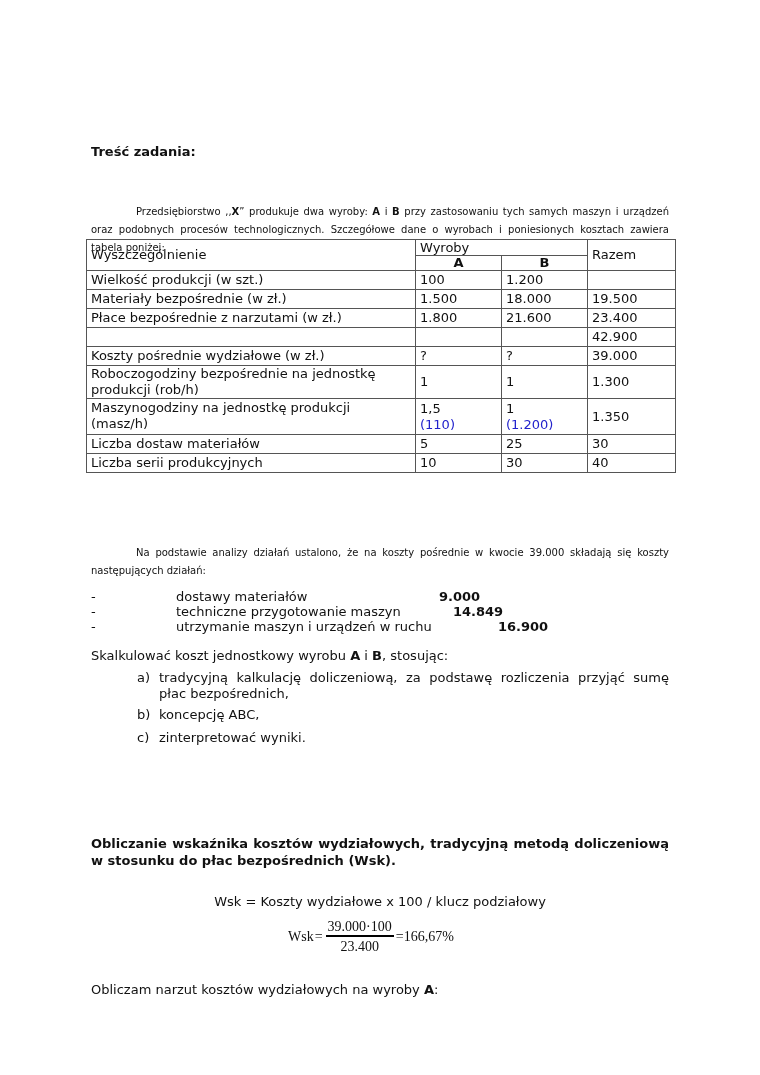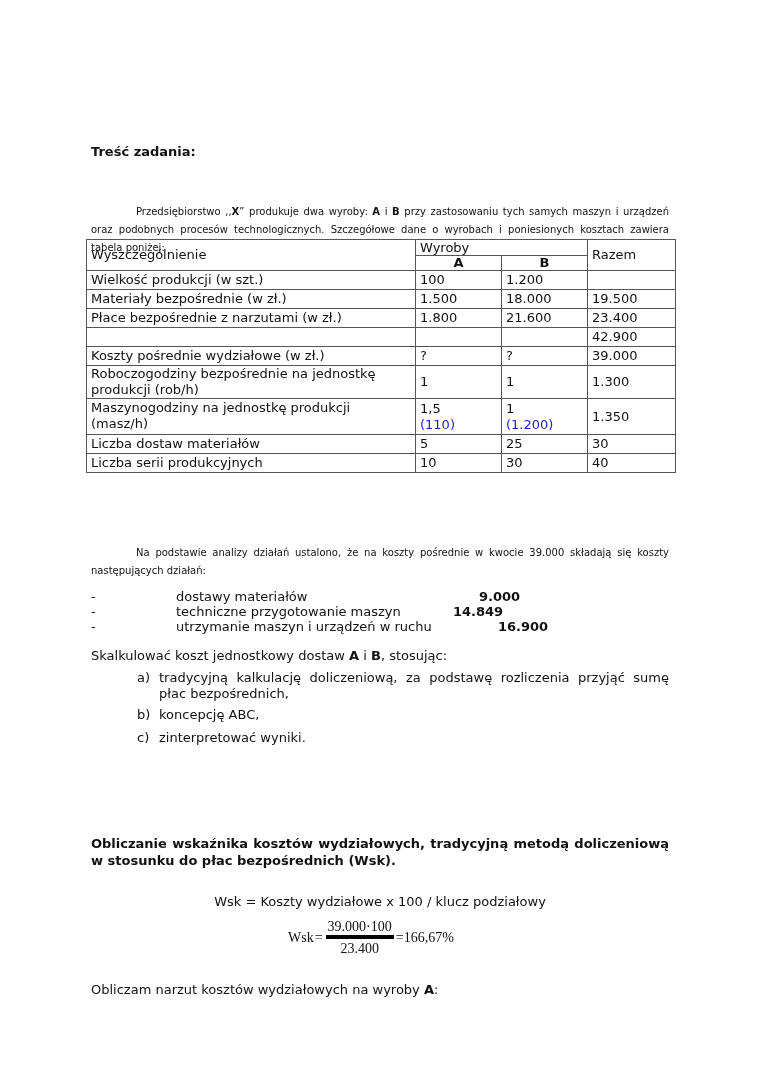--- a/index.html
+++ b/index.html
@@ -40,21 +40,21 @@
     .section-title {
       left: 91px; top: 795px; width: 578px; font-weight: bold; text-align: justify;
       line-height: 17px; font-size: 13px; text-align-last: left;
     }
     .formula-text { left: 0; width: 760px; top: 854px; text-align: center; font-size: 13px; }
     .formula {
       left: 288px; top: 878px; font-family: "Liberation Serif", serif; font-size: 14px;
       display: flex; align-items: center;
     }
     .frac { display: inline-flex; flex-direction: column; align-items: center; margin: 0 2px; }
-    .frac .num { padding: 0 2px; border-bottom: 4px solid #000000; line-height: 17px; }
+    .frac .num { padding: 0 2px; border-bottom: 2px solid #000000; line-height: 17px; }
     .frac .den { line-height: 19px; }
     .closing { left: 91px; top: 942px; font-size: 13px; }
   </style>
 </head>
 <body>
 
 <div class="abs heading">Treść zadania:</div>
 
 <div class="abs para" style="top:163px;">
   <span class="indent"></span><span>Przedsiębiorstwo ,,</span><b>X</b><span>” produkuje dwa wyroby: </span><b>A</b><span> i </span><b>B</b><span> przy zastosowaniu tych samych maszyn i urządzeń oraz podobnych procesów technologicznych. Szczegółowe dane o wyrobach i poniesionych kosztach zawiera tabela poniżej:</span>
@@ -140,35 +140,35 @@
 </tbody>
   </table>
 
 <div class="abs para" style="top:504px;">
   <span class="indent"></span><span>Na podstawie analizy działań ustalono, że na koszty pośrednie w kwocie 39.000 składają się koszty następujących działań:</span>
 </div>
 
 <div class="abs list-row" style="top:549px;">
   <span class="dash">-</span>
   <span class="lbl">dostawy materiałów</span>
-  <span class="num" style="left:388px;">9.000</span>
+  <span class="num" style="left:348px;">9.000</span>
 </div>
 <div class="abs list-row" style="top:564px;">
   <span class="dash">-</span>
   <span class="lbl">techniczne przygotowanie maszyn</span>
   <span class="num" style="left:362px;">14.849</span>
 </div>
 <div class="abs list-row" style="top:579px;">
   <span class="dash">-</span>
   <span class="lbl">utrzymanie maszyn i urządzeń w ruchu</span>
   <span class="num" style="left:407px;">16.900</span>
 </div>
 
 <div class="abs" style="left:91px; top:608px; font-size:13px;">
-  <span>Skalkulować koszt jednostkowy dostaw </span><b>A</b><span> i </span><b>B</b><span>, stosując:</span>
+  <span>Skalkulować koszt jednostkowy wyrobu </span><b>A</b><span> i </span><b>B</b><span>, stosując:</span>
 </div>
 
 <div class="abs sub-item" style="top:630px;">
   <span class="mk">a)</span>
   <span class="tx">tradycyjną kalkulację doliczeniową, za podstawę rozliczenia przyjąć sumę płac bezpośrednich,</span>
 </div>
 <div class="abs sub-item" style="top:667px;">
   <span class="mk">b)</span>
   <span class="tx">koncepcję ABC,</span>
 </div>

